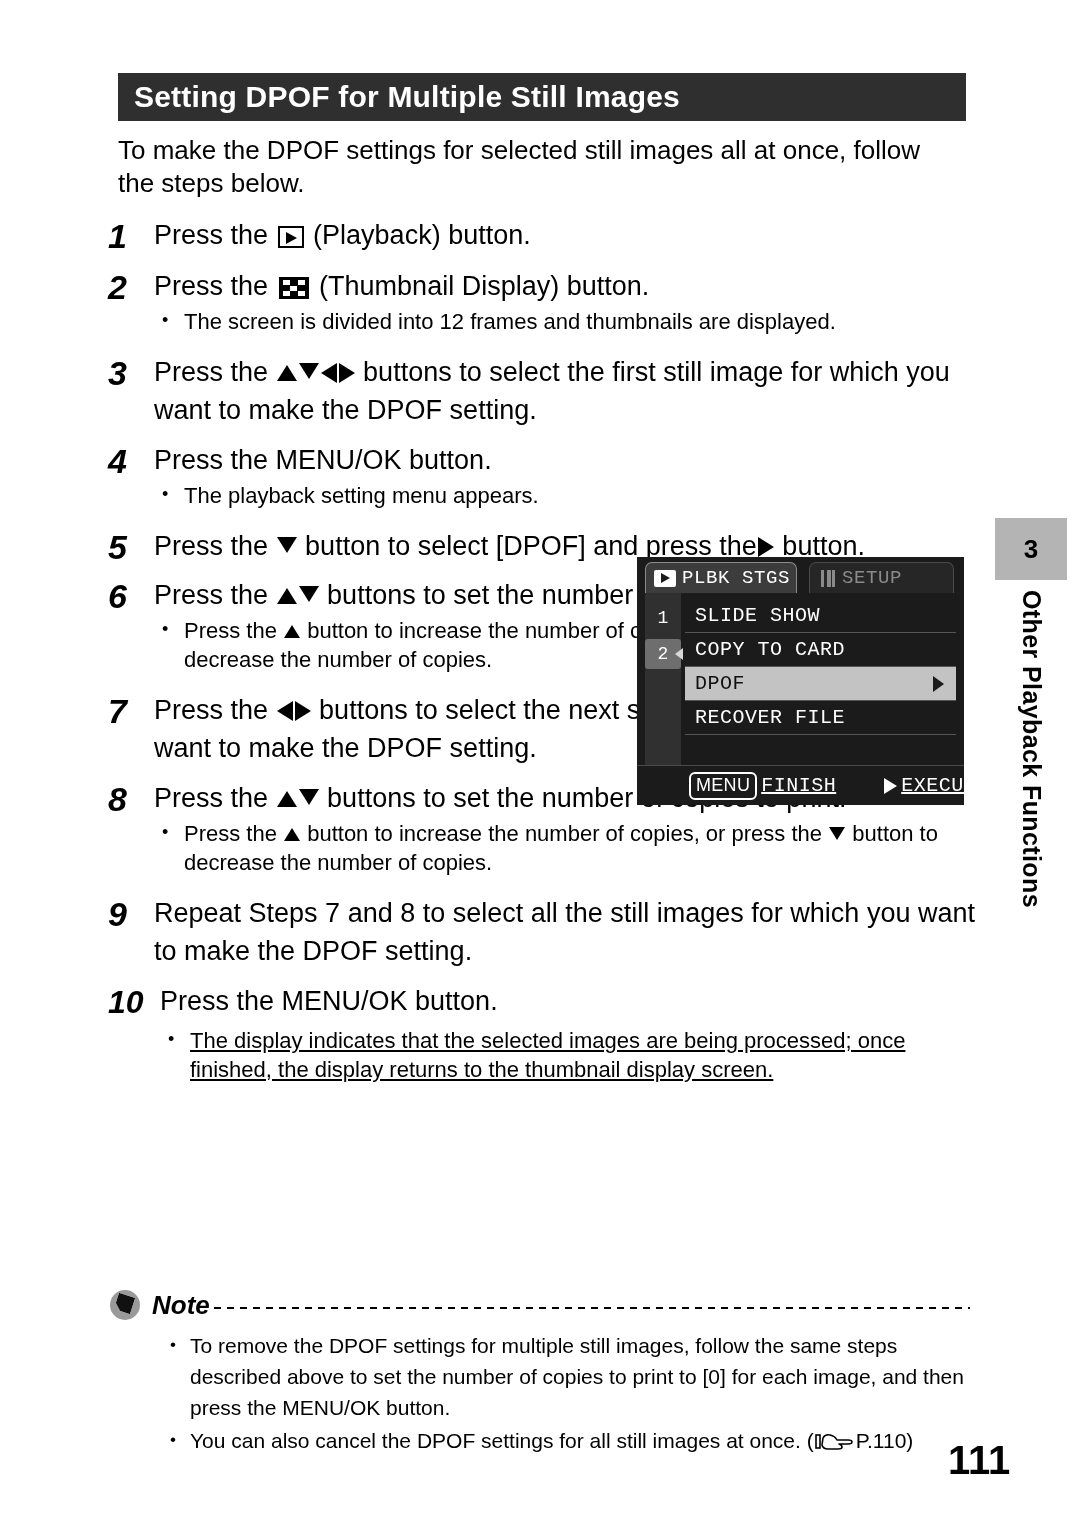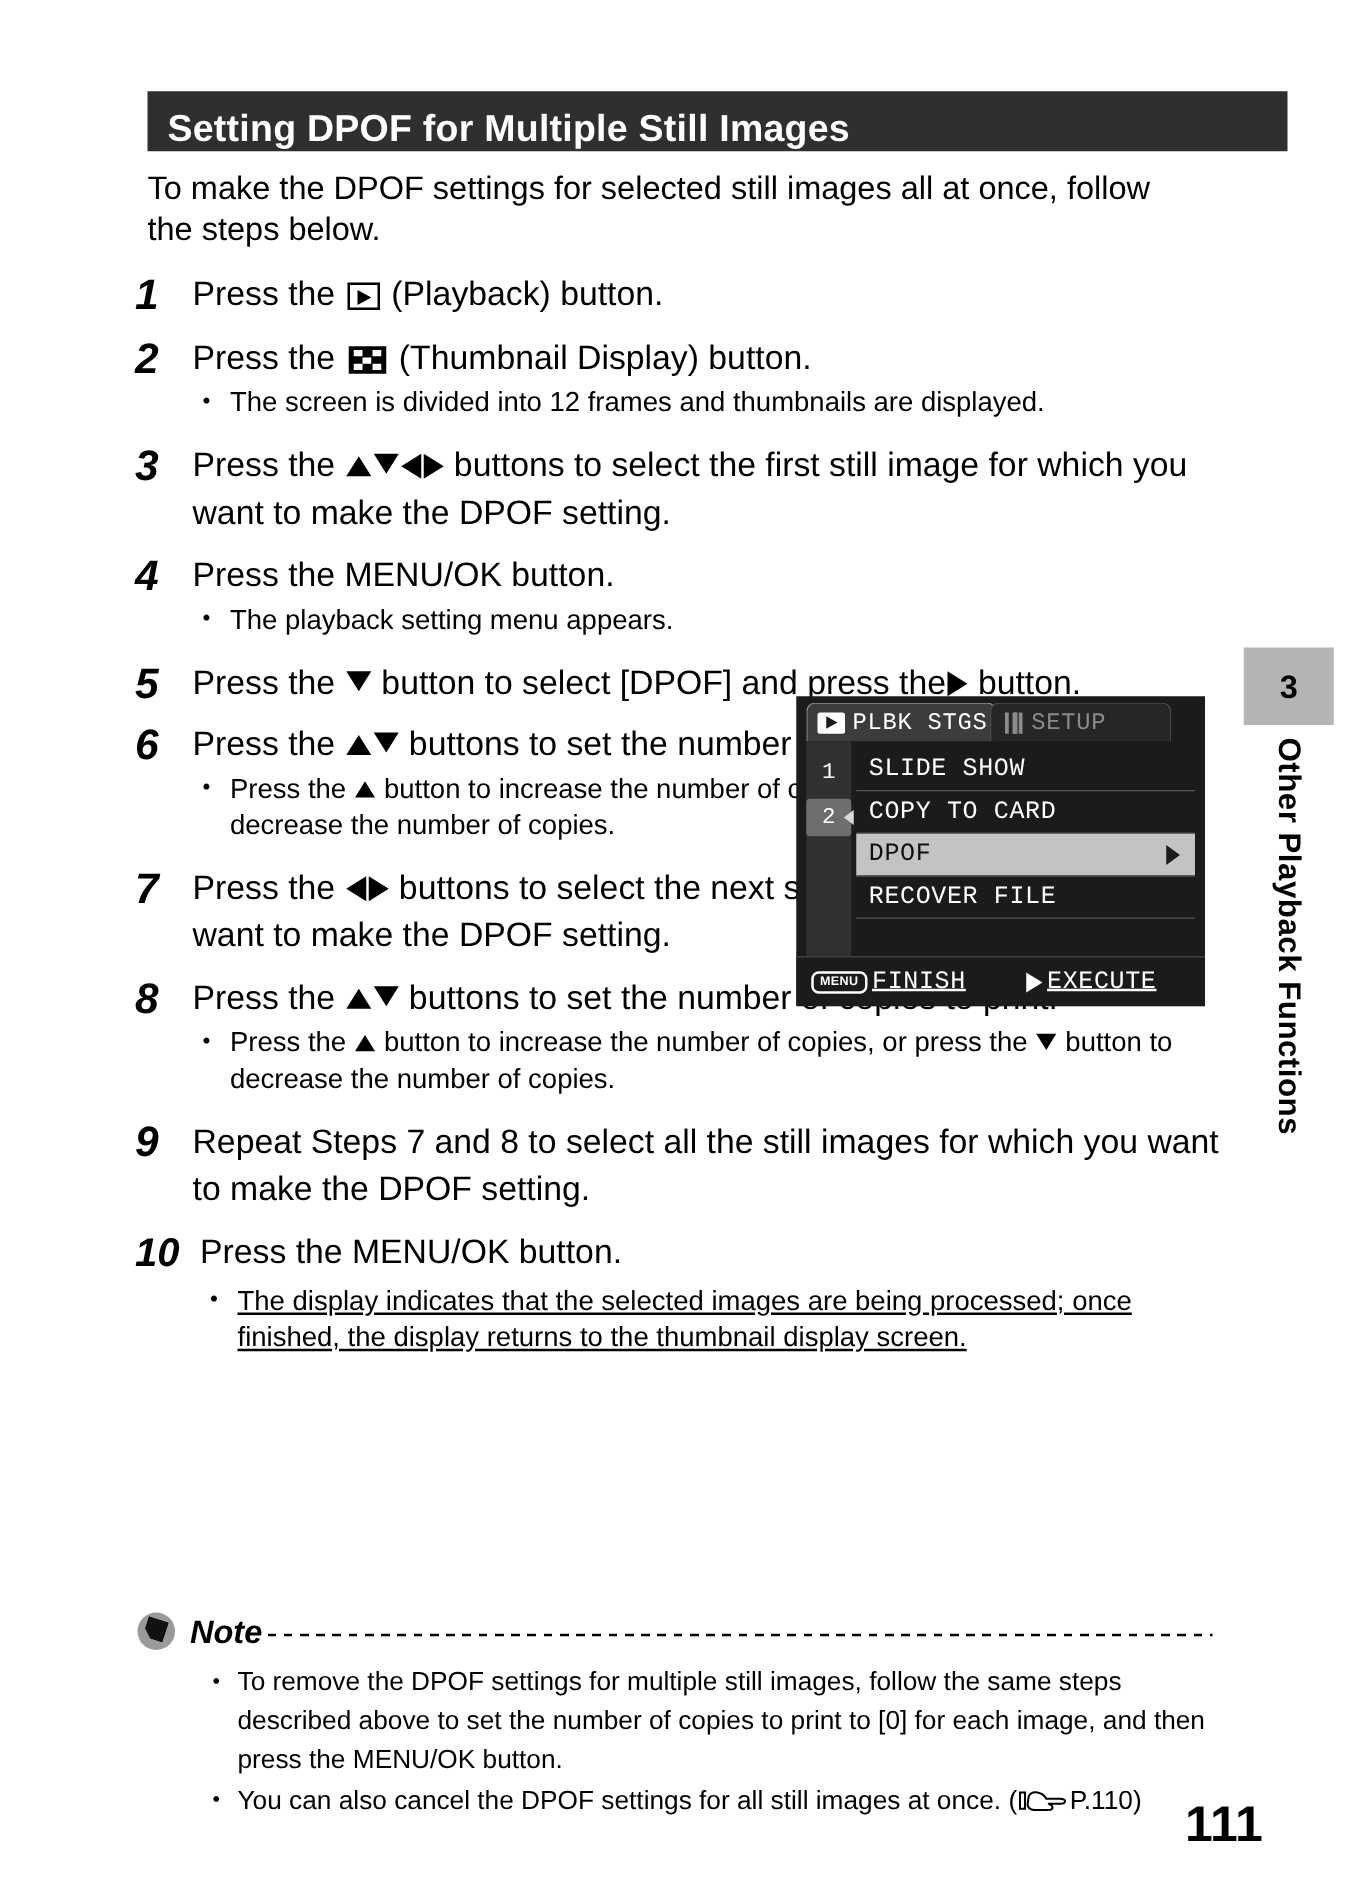--- a/index.html
+++ b/index.html
@@ -9,23 +9,23 @@
     font-family: "Liberation Sans", sans-serif;
     color: #000000;
     overflow: hidden;
   }
   .page { position: relative; width: 1080px; height: 1521px; }
 
   
   .title-bar {
     position: absolute;
     left: 118px; top: 73px;
-    width: 912px; height: 48px;
+    width: 848px; height: 48px;
     background: #2f2f2f;
-    display: flex; align-items: flex-end;
+    display: flex; align-items: center;
   }
   .title-bar .title-text {
     color: #ffffff;
     font-size: 30px;
     font-weight: bold;
     letter-spacing: 0.2px;
     padding-left: 16px;
     white-space: nowrap;
   }
 
@@ -143,21 +143,21 @@
     display: flex; align-items: center;
     padding-left: 8px;
   }
   .tab-active {
     left: 8px; width: 152px;
     background: #3c3c3c;
     border: 1.5px solid #8c8c8c;
     border-bottom: none;
   }
   .tab-inactive {
-    left: 155px; width: 145px;
+    left: 172px; width: 145px;
     background: #262626;
     border: 1.5px solid #4a4a4a;
     border-bottom: none;
   }
   .tab-label {
     color: #ffffff;
     font-family: "Liberation Mono", monospace;
     font-size: 19px;
     letter-spacing: 0.6px;
     margin-left: 6px;
@@ -255,25 +255,26 @@
     background: #1b1b1b;
     border-top: 1.5px solid #4a4a4a;
     display: flex; align-items: center;
     padding-left: 12px;
   }
   .menu-chip {
     border: 2px solid #ffffff;
     border-radius: 6px;
     color: #ffffff;
     font-family: "Liberation Sans", sans-serif;
-    font-size: 10px;
-    font-weight: bold;
+    font-size: 18px;
+    font-weight: normal;
     padding: 1px 5px 2px;
     letter-spacing: 0.3px;
     flex: 0 0 auto;
+    margin-left: 40px;
   }
   .foot-text {
     color: #ffffff;
     font-family: "Liberation Mono", monospace;
     font-size: 20px;
     letter-spacing: 0.5px;
     margin-left: 4px;
     text-decoration: underline;
   }
   .foot-tri {

